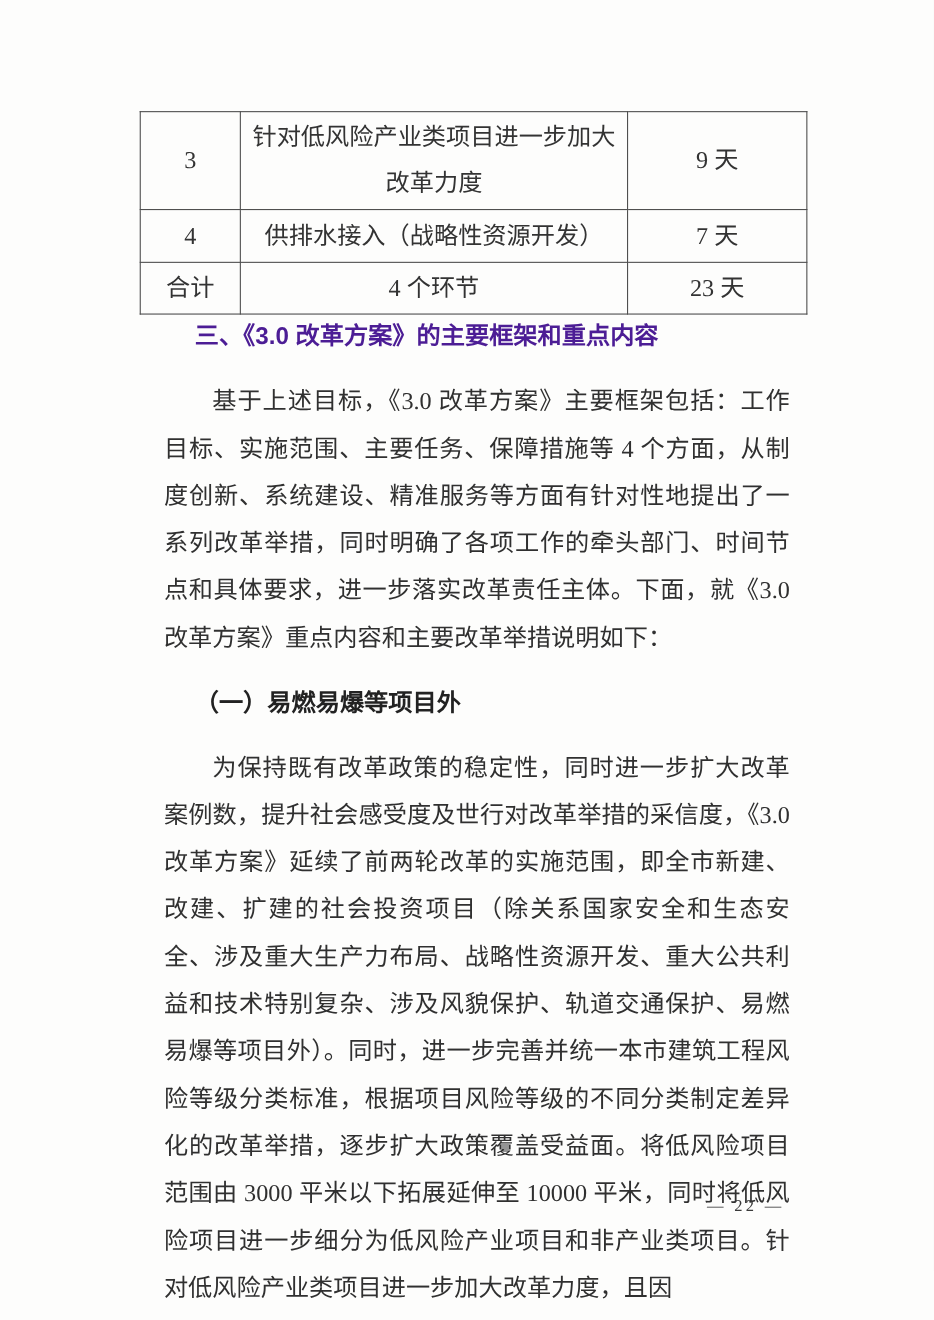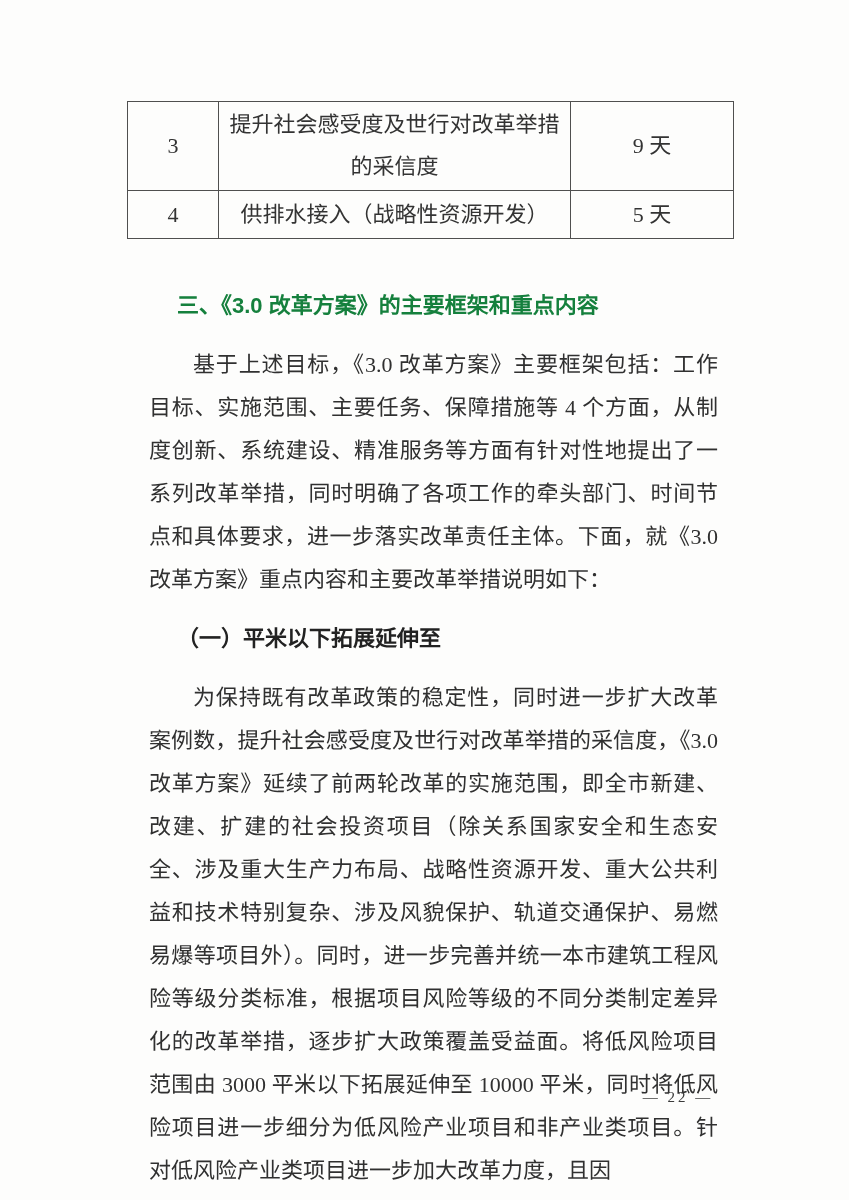--- a/index.html
+++ b/index.html
@@ -48,21 +48,21 @@
     top: 284px;
     width: 601px;
     font-size: 22px;
     line-height: 43px;
     text-align: justify;
   }
   .section-heading {
     font-family: "Liberation Sans", "DejaVu Sans", sans-serif;
     font-weight: bold;
     text-indent: 2em;
-    color: #15803d;
+    color: #4c1d95;
   }
   .subsection-heading {
     font-weight: bold;
     text-indent: 2em;
     color: #222;
   }
   .body-text p {
     margin: 16px;
     text-indent: 2em;
   }
@@ -85,33 +85,38 @@
 
   <table class="doc-table">
     <colgroup>
       <col class="c-no">
       <col class="c-item">
       <col class="c-days">
     </colgroup>
     <tbody>
       <tr class="r-tall">
         <td>3</td>
-        <td>提升社会感受度及世行对改革举措的采信度</td>
+        <td>针对低风险产业类项目进一步加大改革力度</td>
         <td>9 天</td>
       </tr>
       <tr class="r-mid">
         <td>4</td>
         <td>供排水接入（战略性资源开发）</td>
-        <td>5 天</td>
+        <td>7 天</td>
+      </tr>
+      <tr class="r-short">
+        <td>合计</td>
+        <td>4 个环节</td>
+        <td>23 天</td>
       </tr>
     </tbody>
   </table>
 
   <div class="body-text">
     <div class="section-heading">三、《3.0 改革方案》的主要框架和重点内容</div>
     <p>基于上述目标，《3.0 改革方案》主要框架包括：工作目标、实施范围、主要任务、保障措施等 4 个方面，从制度创新、系统建设、精准服务等方面有针对性地提出了一系列改革举措，同时明确了各项工作的牵头部门、时间节点和具体要求，进一步落实改革责任主体。下面，就《3.0 改革方案》重点内容和主要改革举措说明如下：</p>
-    <div class="subsection-heading">（一）平米以下拓展延伸至</div>
+    <div class="subsection-heading">（一）易燃易爆等项目外</div>
     <p>为保持既有改革政策的稳定性，同时进一步扩大改革案例数，提升社会感受度及世行对改革举措的采信度，《3.0 改革方案》延续了前两轮改革的实施范围，即全市新建、改建、扩建的社会投资项目（除关系国家安全和生态安全、涉及重大生产力布局、战略性资源开发、重大公共利益和技术特别复杂、涉及风貌保护、轨道交通保护、易燃易爆等项目外）。同时，进一步完善并统一本市建筑工程风险等级分类标准，根据项目风险等级的不同分类制定差异化的改革举措，逐步扩大政策覆盖受益面。将低风险项目范围由 3000 平米以下拓展延伸至 10000 平米，同时将低风险项目进一步细分为低风险产业项目和非产业类项目。针对低风险产业类项目进一步加大改革力度，且因</p>
   </div>
 
   <div class="page-number">— 22 —</div>
 
 </div>
 
 </body></html>

